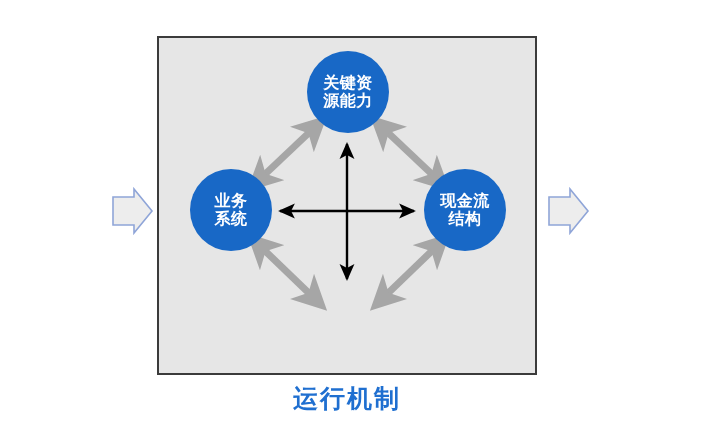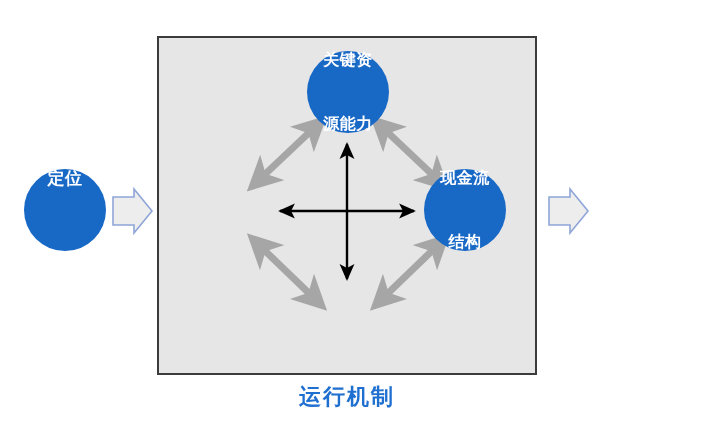--- a/index.html
+++ b/index.html
@@ -25,21 +25,21 @@
 
   
   .circle {
     position: absolute;
     border-radius: 50%;
     background: #1868C6;
     color: #ffffff;
     display: flex;
     flex-direction: column;
     align-items: center;
-    justify-content: space-between;
+    justify-content: center;
     text-align: center;
     font-weight: bold;
     line-height: 1.12;
     letter-spacing: 0.5px;
     box-sizing: border-box;
     z-index: 6;
     user-select: none;
   }
   .circle .ln { display: block; white-space: nowrap; }
 
@@ -68,21 +68,21 @@
   }
 
   
   #mechanism-caption {
     position: absolute;
     left: 157px;
     top: 382px;
     width: 380px;
     text-align: center;
     color: #1F6FD0;
-    font-size: 22px;
+    font-size: 25px;
     font-weight: bold;
     letter-spacing: 2px;
     z-index: 7;
     user-select: none;
   }
 
   
   #arrows-svg, #block-arrows-svg {
     position: absolute;
     left: 0; top: 0;
@@ -128,29 +128,30 @@
     </g>
   </svg>
 
   <svg id="block-arrows-svg" viewBox="0 0 704 438" xmlns="http://www.w3.org/2000/svg">
 
     <path d="M113,197 L134,197 L134,189 L152,211 L134,233 L134,225 L113,225 Z" fill="#EDEDED" stroke="#8FA5D8" stroke-width="1.6" stroke-linejoin="miter"></path>
 
     <path d="M549,197 L570,197 L570,189 L588,211 L570,233 L570,225 L549,225 Z" fill="#EDEDED" stroke="#8FA5D8" stroke-width="1.6" stroke-linejoin="miter"></path>
   </svg>
 
-  <div class="circle circle-outer" id="circle-positioning">
-    <span class="ln">定位</span>
-  </div>
 
   <div class="circle circle-inner" id="circle-key-resource">
     <span class="ln">关键资</span>
     <span class="ln">源能力</span>
   </div>
 
+  <div class="circle circle-inner" id="circle-business">
+    <span class="ln">业务</span>
+    <span class="ln">系统</span>
+  </div>
 
   <div class="circle circle-inner" id="circle-cashflow">
     <span class="ln">现金流</span>
     <span class="ln">结构</span>
   </div>
 
 
 
   <div id="mechanism-caption">运行机制</div>
 

